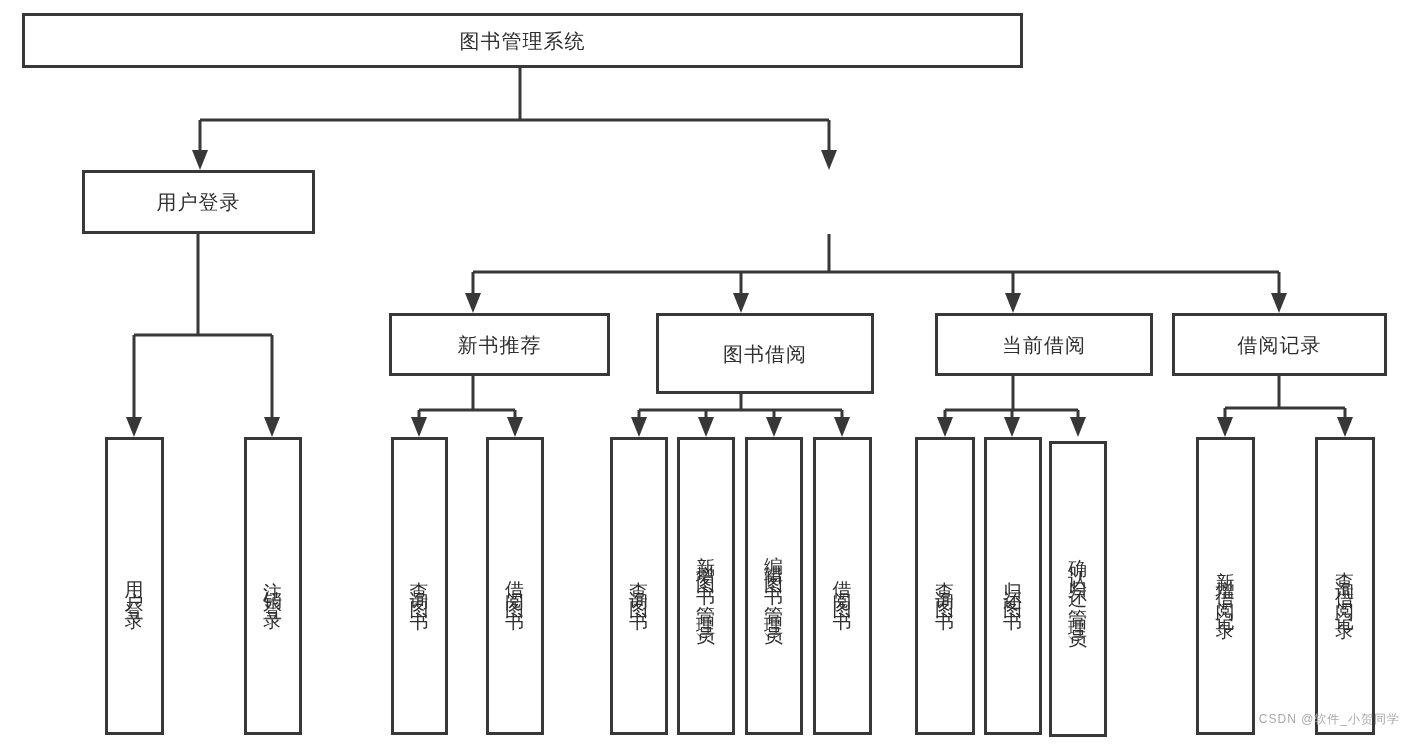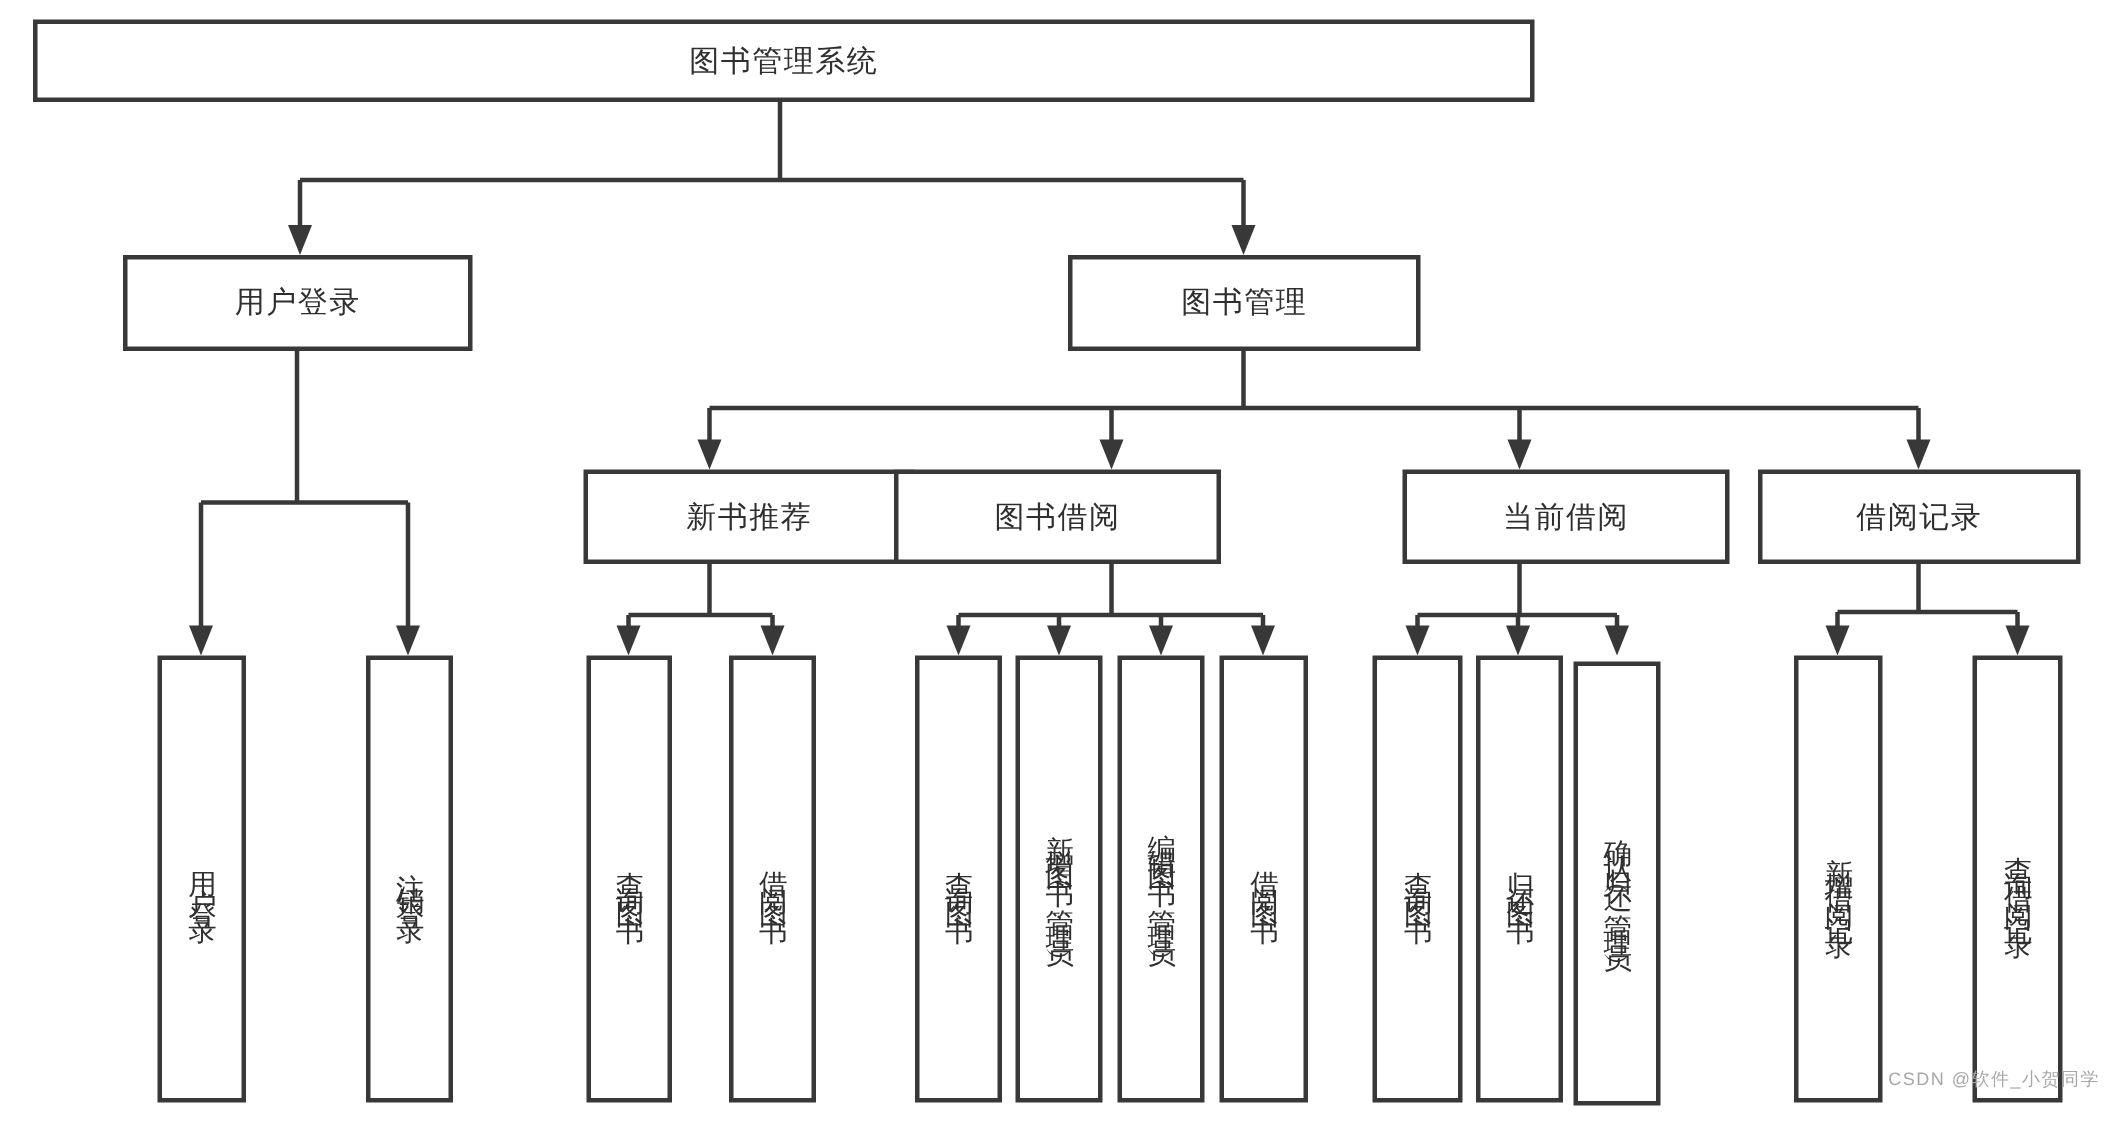--- a/index.html
+++ b/index.html
@@ -115,28 +115,25 @@
     </g>
   </svg>
 
   <div class="node" style="left:22px; top:13px; width:1001px; height:55px;">
     <span>图书管理系统</span>
   </div>
 
   <div class="node" style="left:82px; top:170px; width:233px; height:64px;">
     <span>用户登录</span>
   </div>
-  <div class="node" style="left:712px; top:170px; width:235px; height:64px;">
-    <span>图书管理</span>
-  </div>
 
   <div class="node" style="left:363px; top:313px; width:221px; height:63px;margin-left:26px;">
     <span>新书推荐</span>
   </div>
-  <div class="node" style="left:596px; top:313px; width:218px; height:63px;">
+  <div class="node" style="left:656px; top:313px; width:218px; height:81px;">
     <span>图书借阅</span>
   </div>
   <div class="node" style="left:904px; top:313px; width:218px; height:63px;margin-left:31px;">
     <span>当前借阅</span>
   </div>
   <div class="node" style="left:1172px; top:313px; width:215px; height:63px;text-align:center;">
     <span>借阅记录</span>
   </div>
 
   <div class="node leaf" style="left:105px; top:437px; width:59px; height:298px;">

